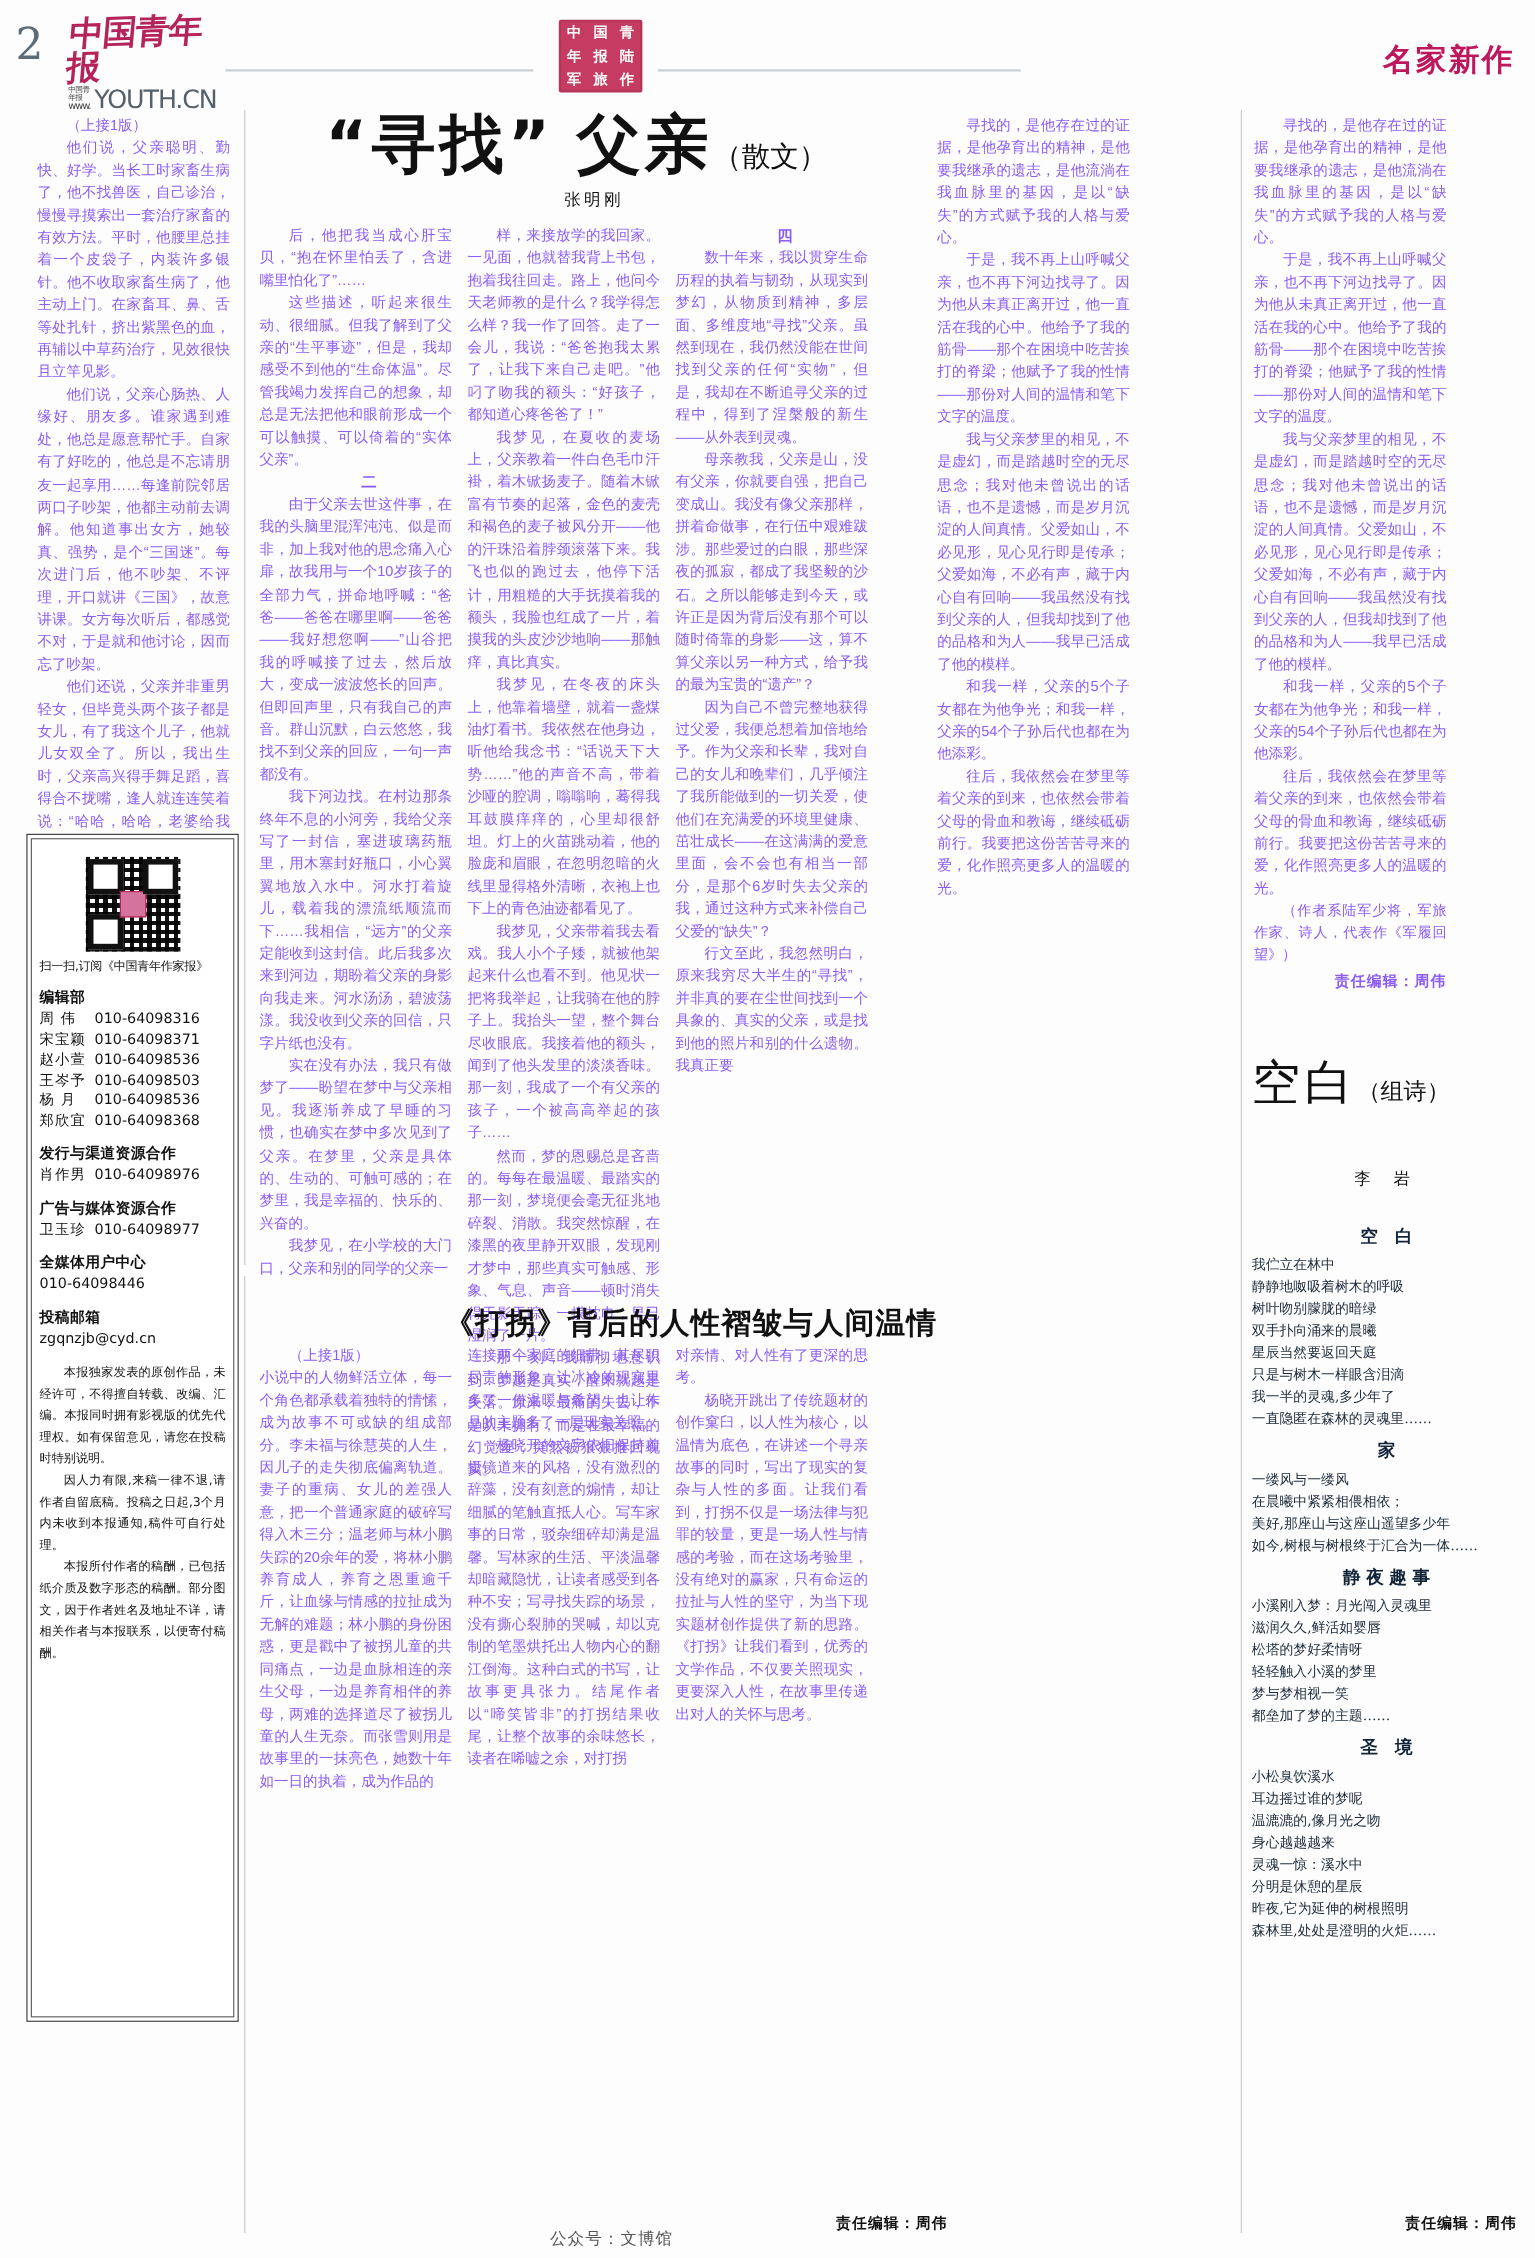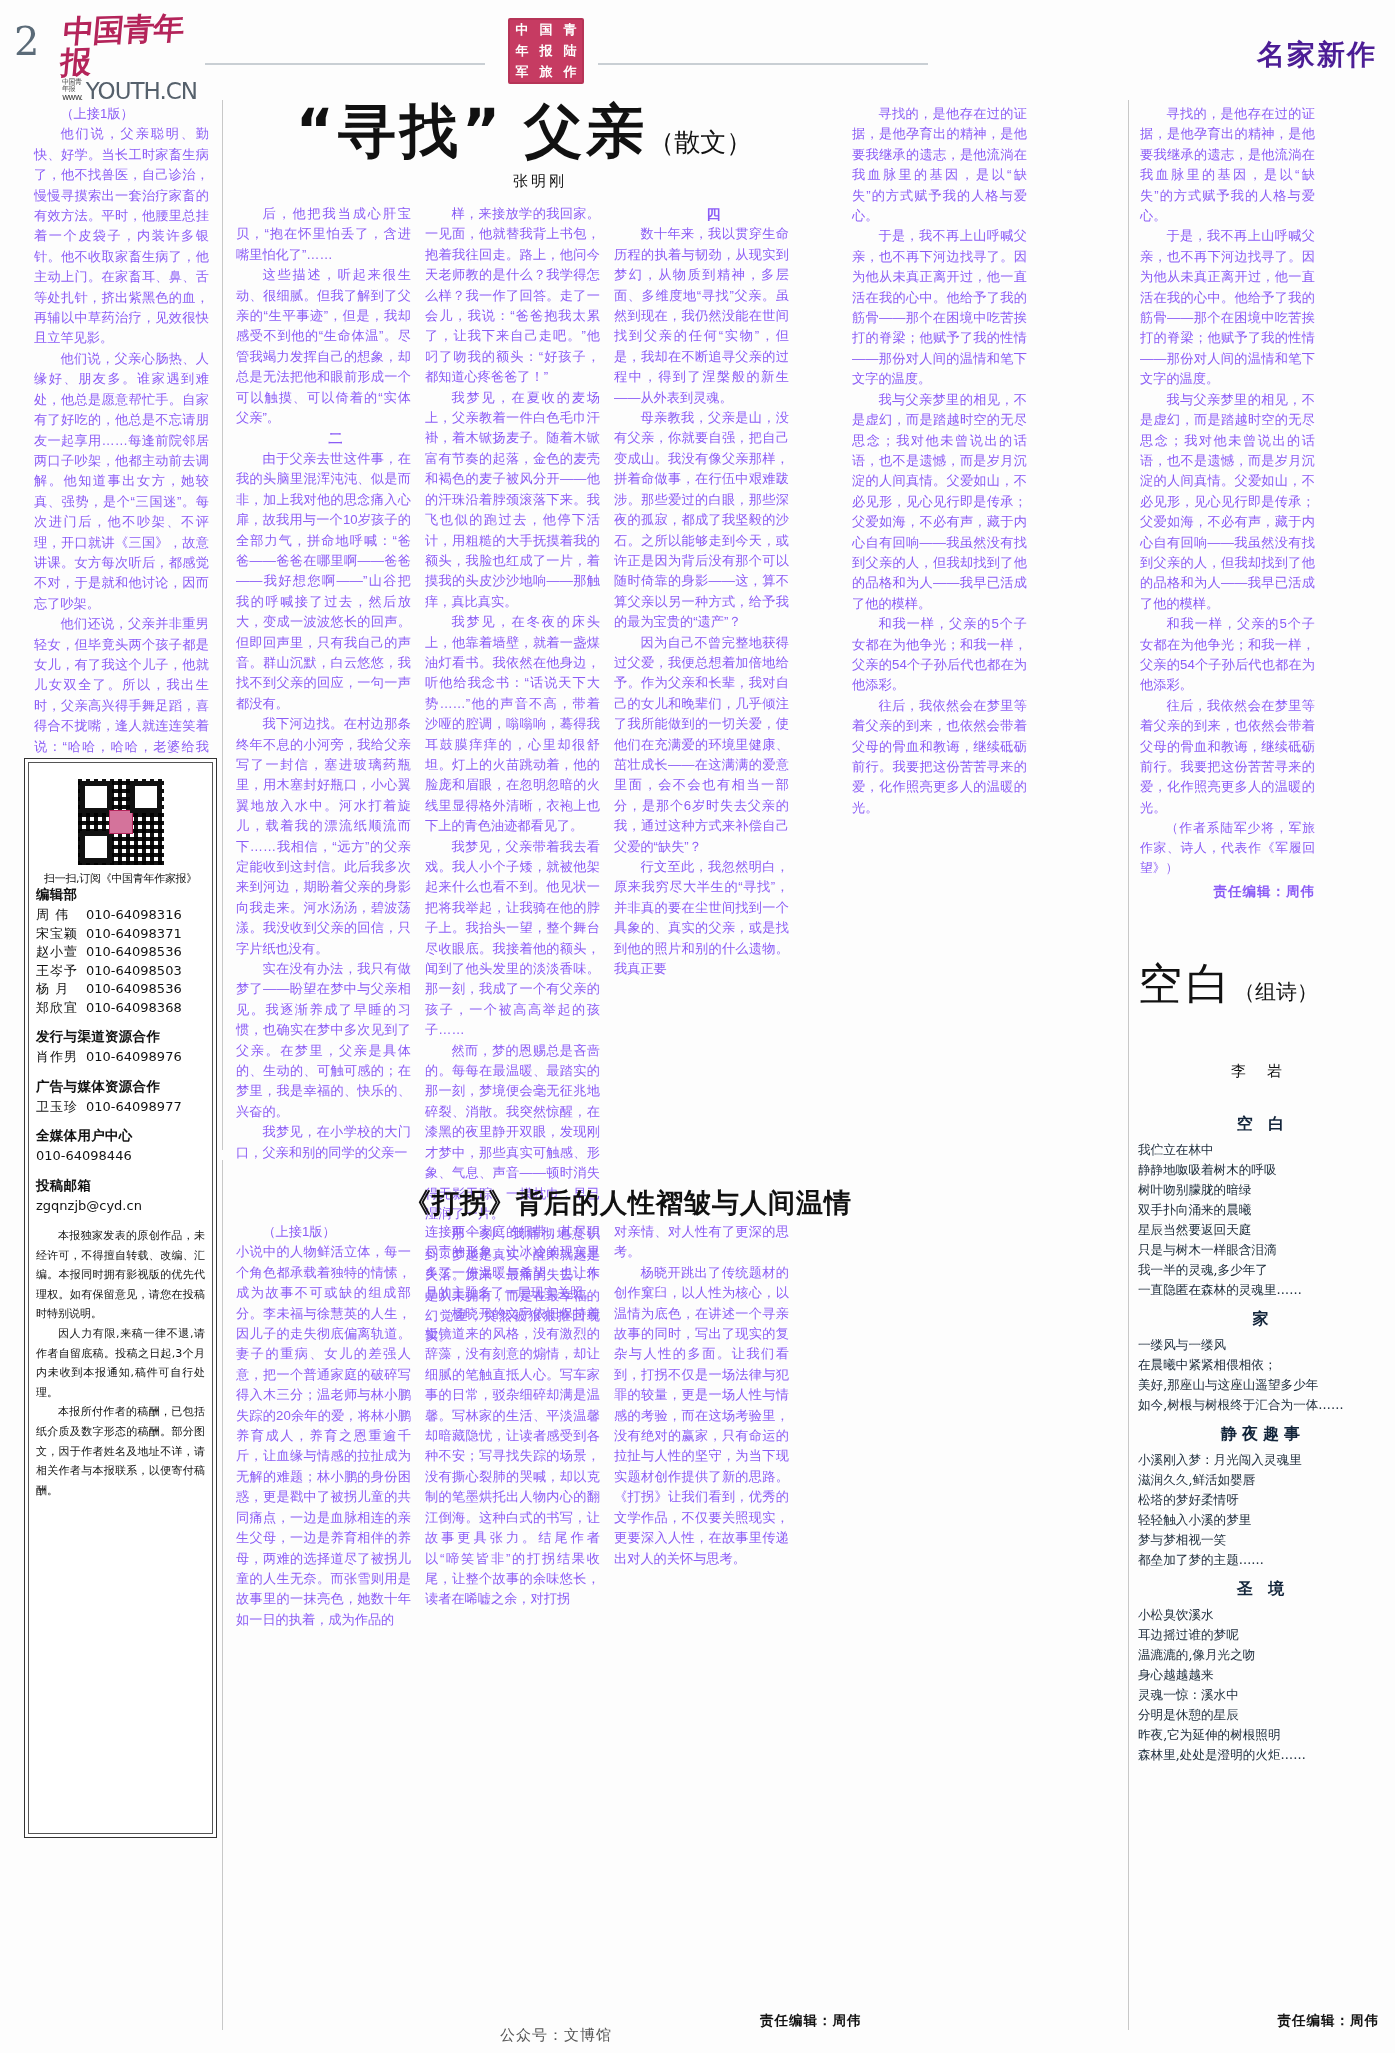--- a/index.html
+++ b/index.html
@@ -28,21 +28,21 @@
   .seal{
     position:absolute;left:508px;top:18px;width:72px;height:62px;
     background:#c22b55;border:2px solid #b02449;border-radius:2px;
     display:grid;grid-template-columns:repeat(3,1fr);grid-template-rows:repeat(3,1fr);
     overflow:hidden;opacity:.92;
   }
   .seal span{color:#fff;font-size:13px;font-family:"DejaVu Serif","Liberation Serif",serif;
     display:flex;align-items:center;justify-content:center;font-weight:bold;}
   .section-label{
     position:absolute;right:18px;top:36px;font-size:28px;font-weight:bold;
-    color:#4c1d95;font-family:Liberation Mono, monospace;letter-spacing:2px;
+    color:#be185d;font-family:Liberation Mono, monospace;letter-spacing:2px;
   }
 
   
   .headline{
     position:absolute;left:214px;top:96px;width:620px;text-align:center;
   }
   .headline .ht{
     font-size:58px;font-weight:bold;line-height:70px;
     font-family:"DejaVu Sans","Liberation Sans",sans-serif;letter-spacing:4px;
   }
@@ -76,21 +76,21 @@
       repeating-linear-gradient(0deg,#111 0 4px,transparent 4px 8px),
       repeating-linear-gradient(90deg,#111 0 4px,#fff 4px 8px);
     background-blend-mode:multiply;
   }
   .qr::before,.qr::after{content:"";position:absolute;width:22px;height:22px;border:5px solid #111;background:#fff;}
   .qr::before{left:2px;top:2px;}
   .qr::after{right:2px;top:2px;}
   .qr-center{position:absolute;left:50%;top:50%;transform:translate(-50%,-50%);
     width:22px;height:22px;background:#d4739b;border:1px solid #b4245a;}
   .qr-bl{position:absolute;left:2px;bottom:2px;width:22px;height:22px;border:5px solid #111;background:#fff;}
-  .qr-cap{font-size:11px;text-align:center;letter-spacing:-0.3px;}
+  .qr-cap{font-size:11px;margin-bottom:12px;letter-spacing:-0.3px;}
   .cgroup{margin-bottom:11px;}
   .cgroup .ctitle{font-size:13.5px;font-weight:bold;margin-bottom:2px;letter-spacing:0.3px;}
   .crow{font-size:13px;line-height:18.5px;display:flex;gap:6px;}
   .crow .nm{display:inline-block;min-width:44px;letter-spacing:1px;}
   .cplain{font-size:13px;line-height:18.5px;}
   .cnote{font-size:11px;line-height:19.6px;text-align:justify;text-indent:2em;margin-top:0;}
 
   
   .headline2{
     position:absolute;left:228px;top:1163px;width:800px;text-align:center;

